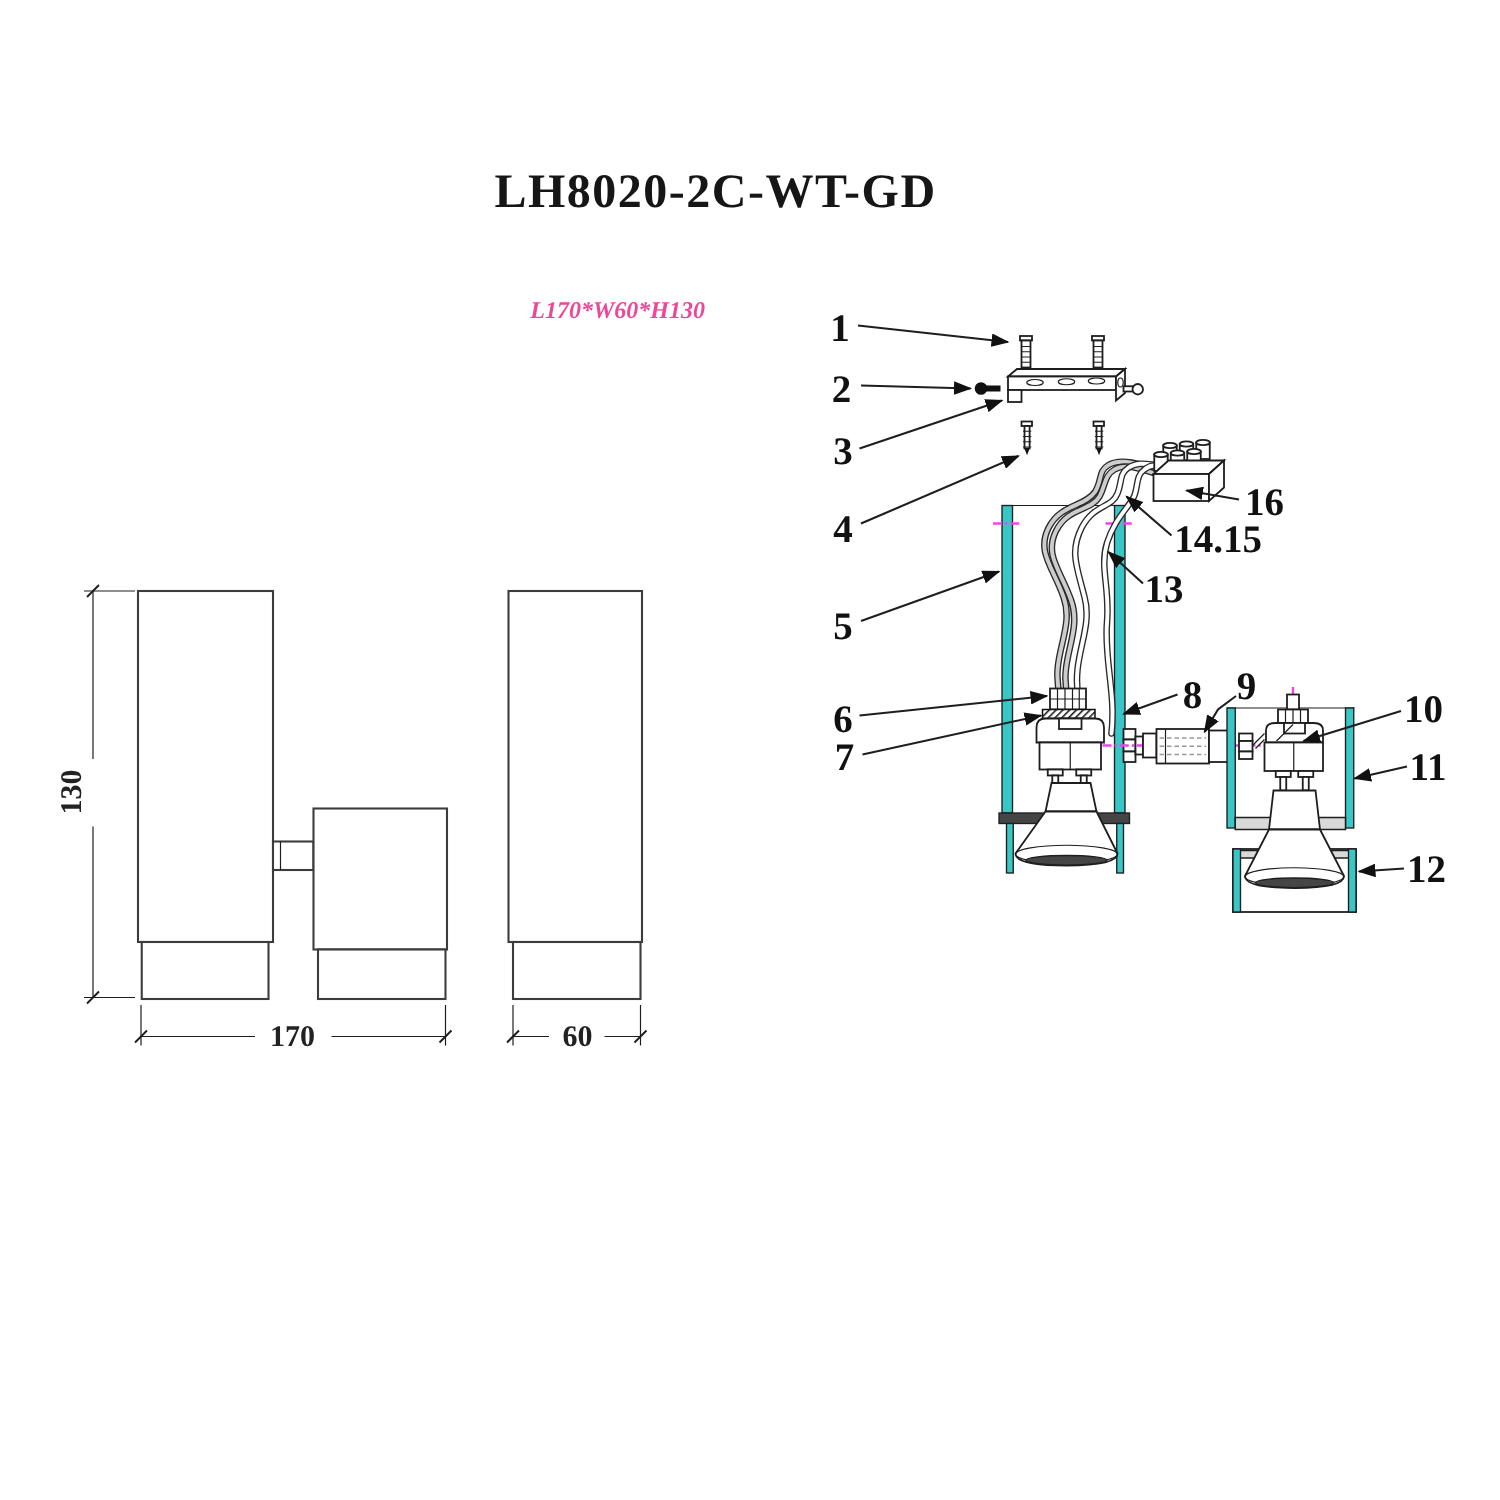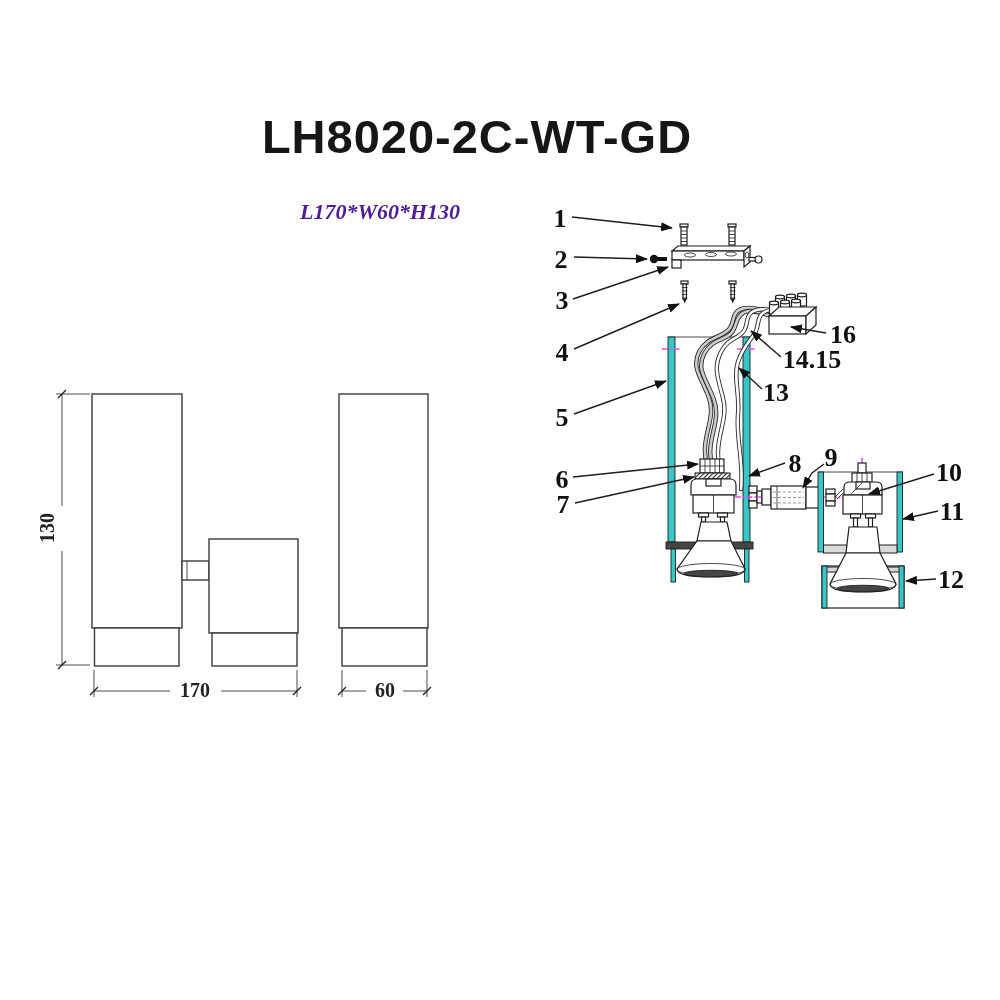--- a/index.html
+++ b/index.html
@@ -2,25 +2,25 @@
 <html style="--line: #1e1e1e; --teal: #38c6c6; --magenta: #ee44ee; --wire: #cccccc; --dark: #454545;"><head>
 <meta charset="utf-8">
 <style>
   :root{
     --line:#1e1e1e; --teal:#38c6c6; --magenta:#ee44ee; --wire:#cccccc; --dark:#454545;
   }
   html,body{margin:0;padding:0;background:#fff;}
   .canvas{position:relative;width:1000px;height:1000px;background:#ffffff;overflow:hidden;
           font-family:"Liberation Serif",serif;}
   .title{position:absolute;left:227px;top:109px;width:500px;text-align:center;
-         font-family:Liberation Sans, sans-serif;font-weight:bold;font-size:47px;
+         font-family:Liberation Serif, serif;font-weight:bold;font-size:32px;
          letter-spacing:1px;color:#161616;}
-  .sizelabel{position:absolute;left:300px;top:199px;width:170px;text-align:left;
+  .sizelabel{position:absolute;left:300px;top:199px;width:170px;text-align:right;
          font-family:"Liberation Serif",serif;font-weight:bold;font-style:italic;
-         font-size:22px;color:#4c1d95;}
+         font-size:16px;color:#ec4899;}
   svg{position:absolute;left:0;top:0;}
   .ln{stroke:var(--line);fill:none;stroke-width:1.3;}
   .thin{stroke:var(--line);fill:none;stroke-width:0.8;}
   .lt{stroke:#3c3c3c;fill:#fff;stroke-width:1.4;}
   .wf{fill:#fff;stroke:var(--line);stroke-width:1.2;}
   .teal{fill:var(--teal);stroke:var(--line);stroke-width:0.9;}
   .dark{fill:var(--dark);stroke:var(--line);stroke-width:0.9;}
   .gry{fill:#d9d9d9;stroke:var(--line);stroke-width:1;}
   .mag{stroke:var(--magenta);stroke-width:1.6;fill:none;stroke-dasharray:6 2 1.5 2;}
   .leader{stroke:var(--line);stroke-width:1.4;fill:none;}

